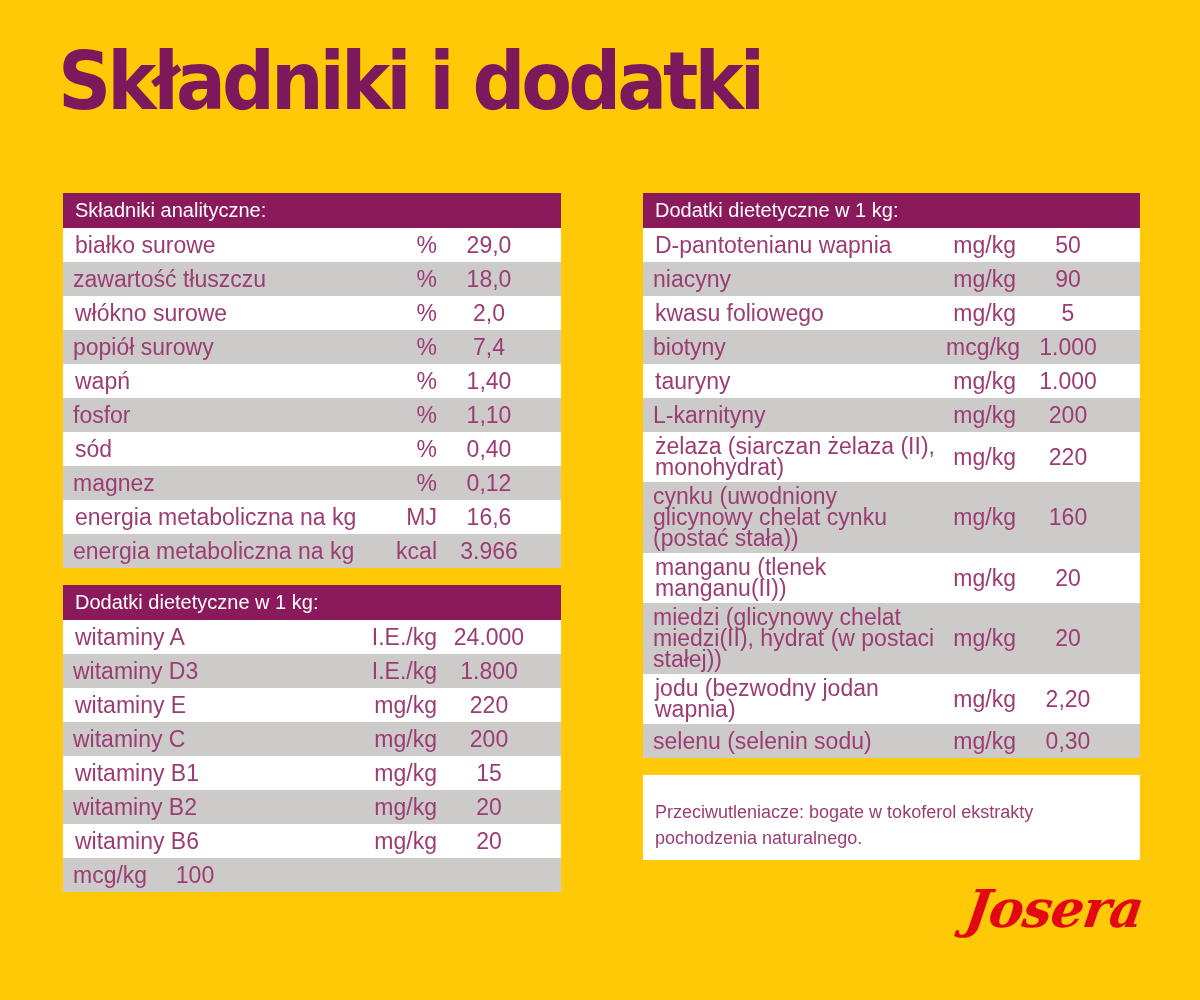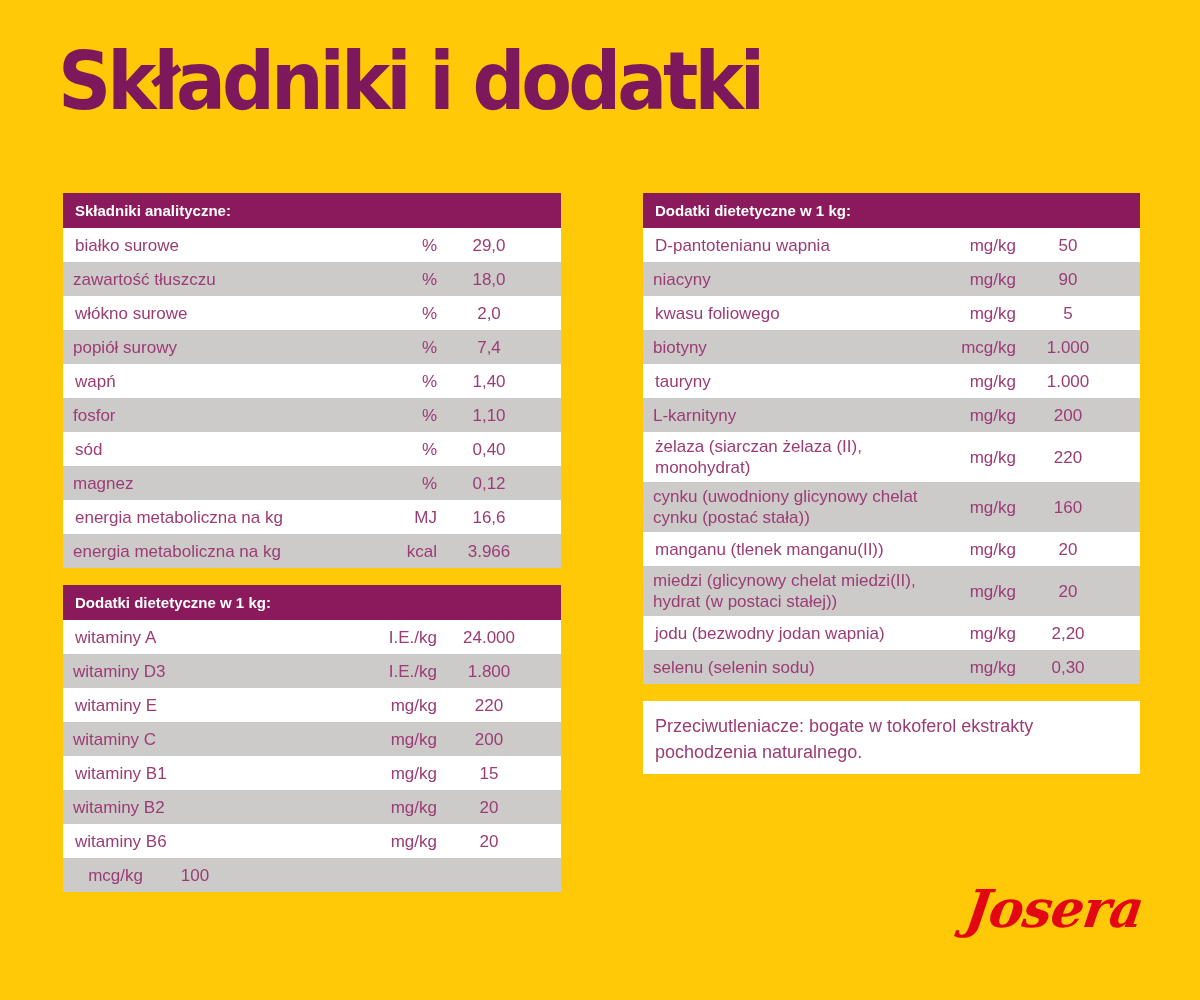--- a/index.html
+++ b/index.html
@@ -32,48 +32,48 @@
     white-space:nowrap;
   }
   .col{position:absolute;top:193px;}
   .col-left{left:63px;width:498px;}
   .col-right{left:643px;width:497px;}
   .tbl{width:100%;}
   .tbl + .tbl{margin-top:17px;}
   .tbl-header{
     background:var(--bar);
     color:#ffffff;
-    font-weight:bold;
-    font-size:15px;
+    font-weight:normal;
+    font-size:20px;
     height:35px;
     line-height:35px;
     padding:0 12px;
     white-space:nowrap;
     overflow:hidden;
   }
   .row{
     display:flex;
     align-items:center;
     min-height:34px;
     padding:4px 32px 4px 12px;
     background:#ffffff;
     color:var(--rowtext);
-    font-size:17px;
+    font-size:23px;
     line-height:21px;
   }
   .row.even{background:var(--rowalt);padding-left:10px;}
   .row .label{flex:1;padding-right:6px;}
   .row .unit{width:70px;text-align:right;flex:none;}
   .row .value{width:80px;margin-left:12px;text-align:center;flex:none;}
   .tech-body{
     background:#ffffff;
     color:var(--rowtext);
     font-size:18px;
     line-height:26px;
-    padding:12px 12px 9px 12px;
+    padding:24px 12px 9px 12px;
   }
   .logo{
     position:absolute;
     right:57px;top:878px;
     font-family:"DejaVu Serif", serif;
     font-style:italic;
     font-weight:bold;
     font-size:52px;
     letter-spacing:-1px;
     color:var(--logored);

